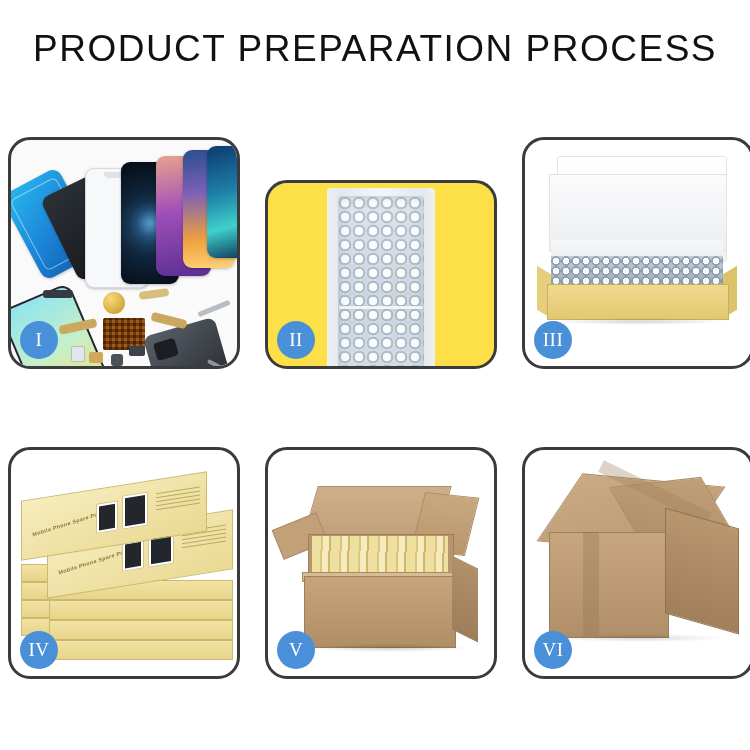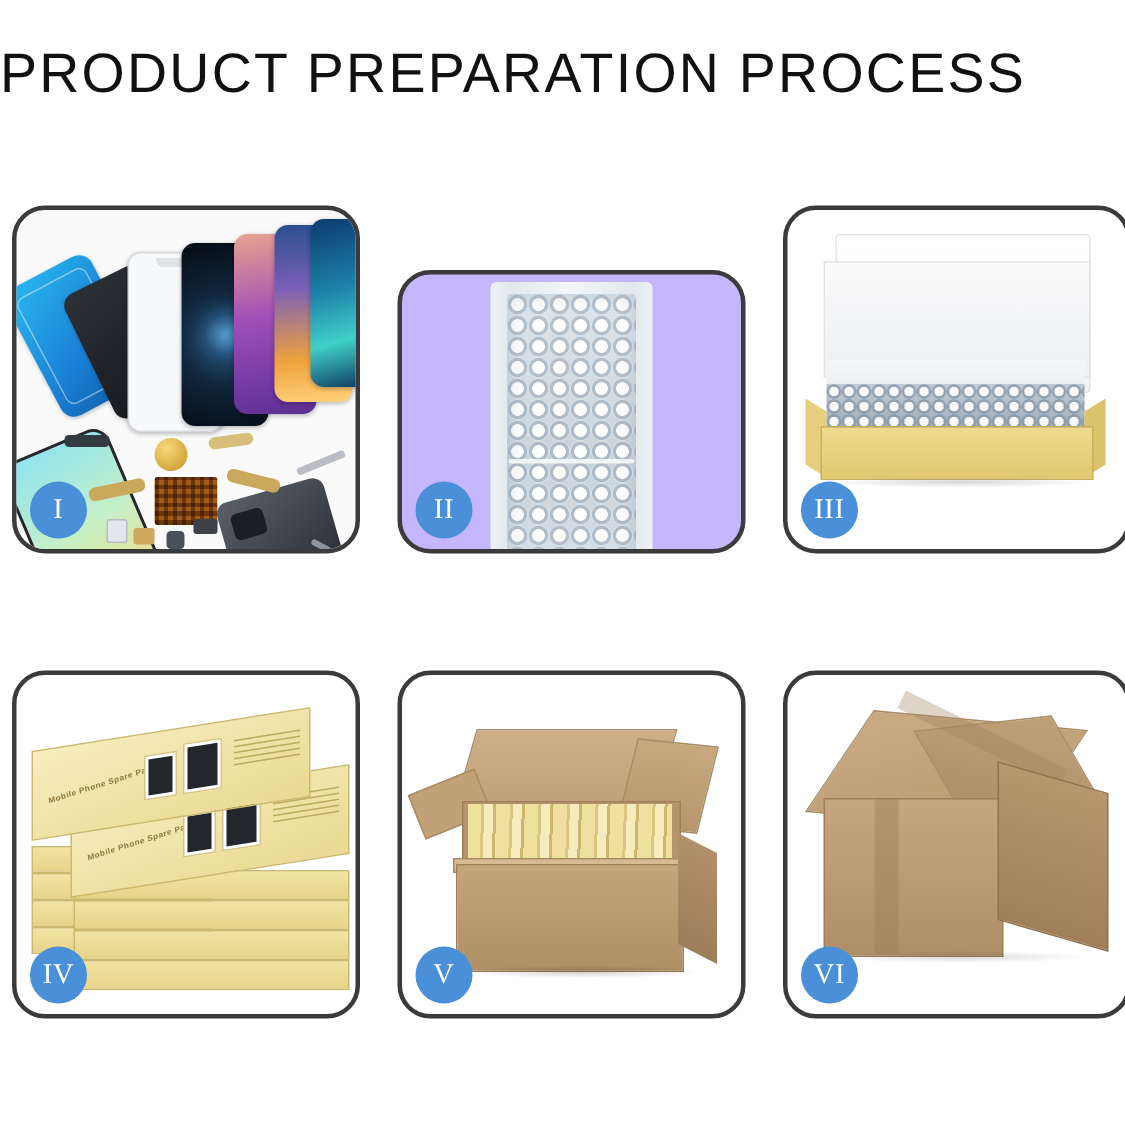--- a/index.html
+++ b/index.html
@@ -6,21 +6,21 @@
   body{
     width:750px;height:750px;
     background:#ffffff;
     font-family:"Liberation Sans", sans-serif;
     overflow:hidden;
     position:relative;
   }
   .page{width:750px;height:750px;position:relative;}
 
   
-  .header{padding-top:30px;text-align:left;}
+  .header{padding-top:30px;text-align:center;}
   .title{
     font-size:37px;
     letter-spacing:1.5px;
     color:#111111;
     font-weight:400;
     line-height:1.05;
     white-space:nowrap;
   }
   .subtitle{
     margin-top:10px;
@@ -137,21 +137,21 @@
   }
   .tinybit{position:absolute;background:#9aa0a6;border-radius:2px;}
   .tb1{left:60px;top:206px;width:12px;height:14px;background:#e3e6ea;border:1px solid #b9bec4;}
   .tb2{left:78px;top:212px;width:14px;height:11px;background:#cfa85c;}
   .tb3{left:100px;top:214px;width:12px;height:12px;background:#4b5158;border-radius:3px;}
   .tb4{left:118px;top:206px;width:16px;height:10px;background:#3d4248;border-radius:2px;}
   .tb5{left:186px;top:166px;width:34px;height:5px;background:#b9bec4;transform:rotate(-22deg);}
   .tb6{left:196px;top:222px;width:14px;height:4px;background:#8d949b;transform:rotate(28deg);}
 
   
-  .c2{background:#c4b5fd;margin-top:43px;}
+  .c2{background:#fde047;margin-top:43px;}
   .wrap-outer{
     position:absolute;left:50%;top:5px;transform:translateX(-50%);
     width:108px;height:220px;
     background:linear-gradient(90deg,#eef1f4 0%,#e3e8ec 12%,#f4f6f8 50%,#e3e8ec 88%,#eef1f4 100%);
     border-radius:4px;
   }
   .wrap-inner{
     position:absolute;left:11px;top:8px;right:11px;bottom:10px;
     background:
       radial-gradient(circle at 7px 7px, rgba(255,255,255,.95) 0 4px, rgba(150,165,180,.55) 4.5px 6.2px, rgba(215,225,233,.8) 6.6px 7px, transparent 7.2px)

